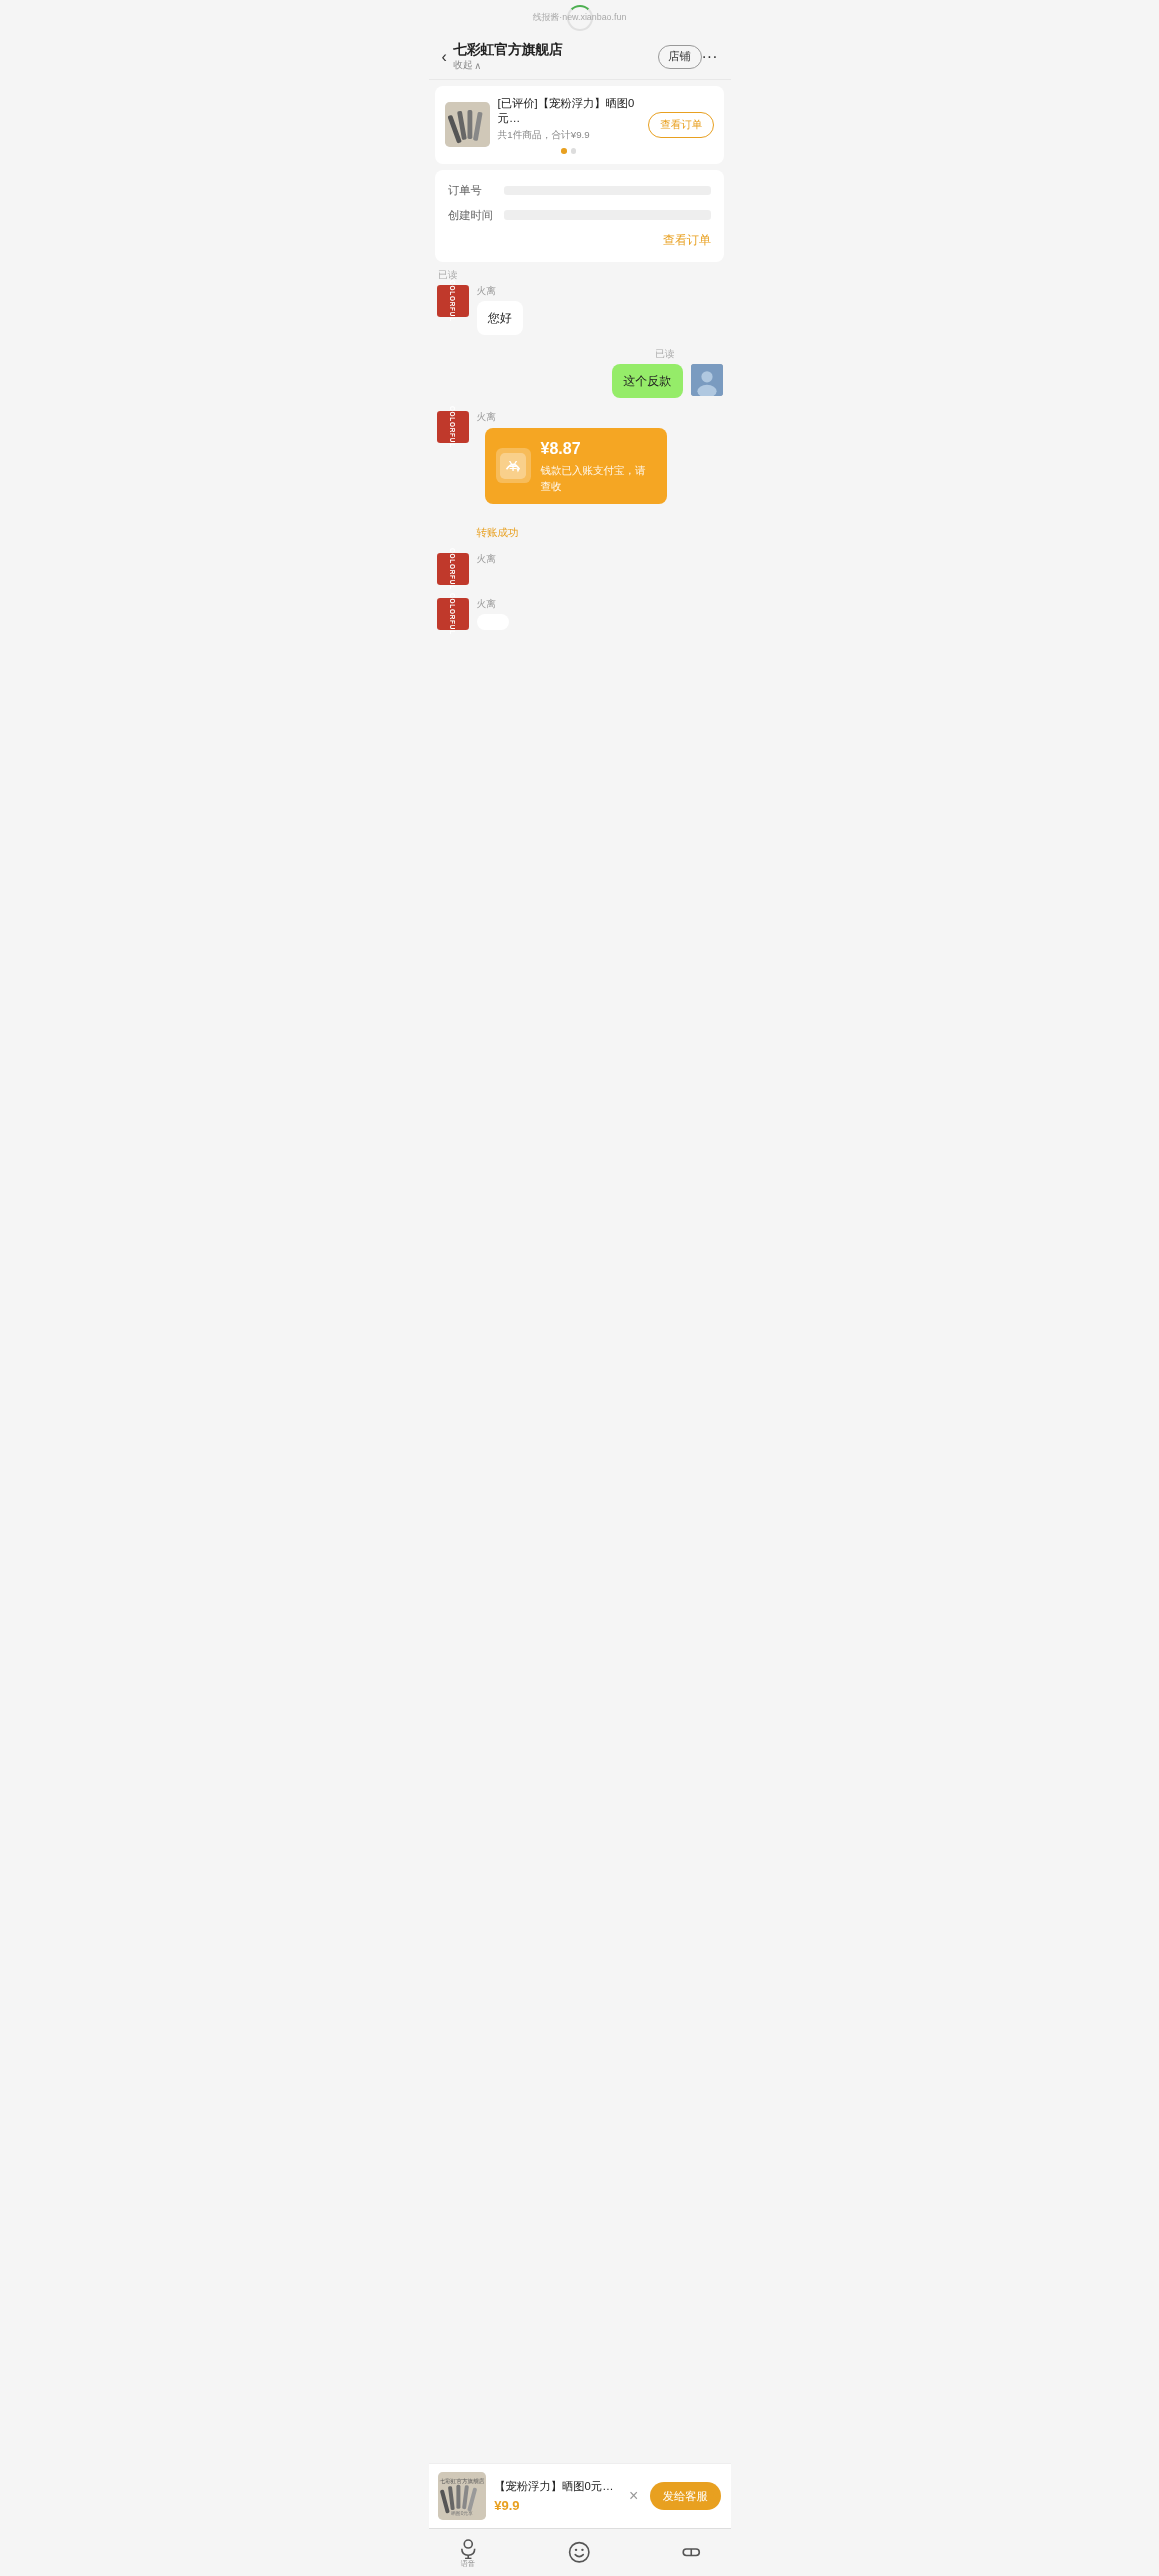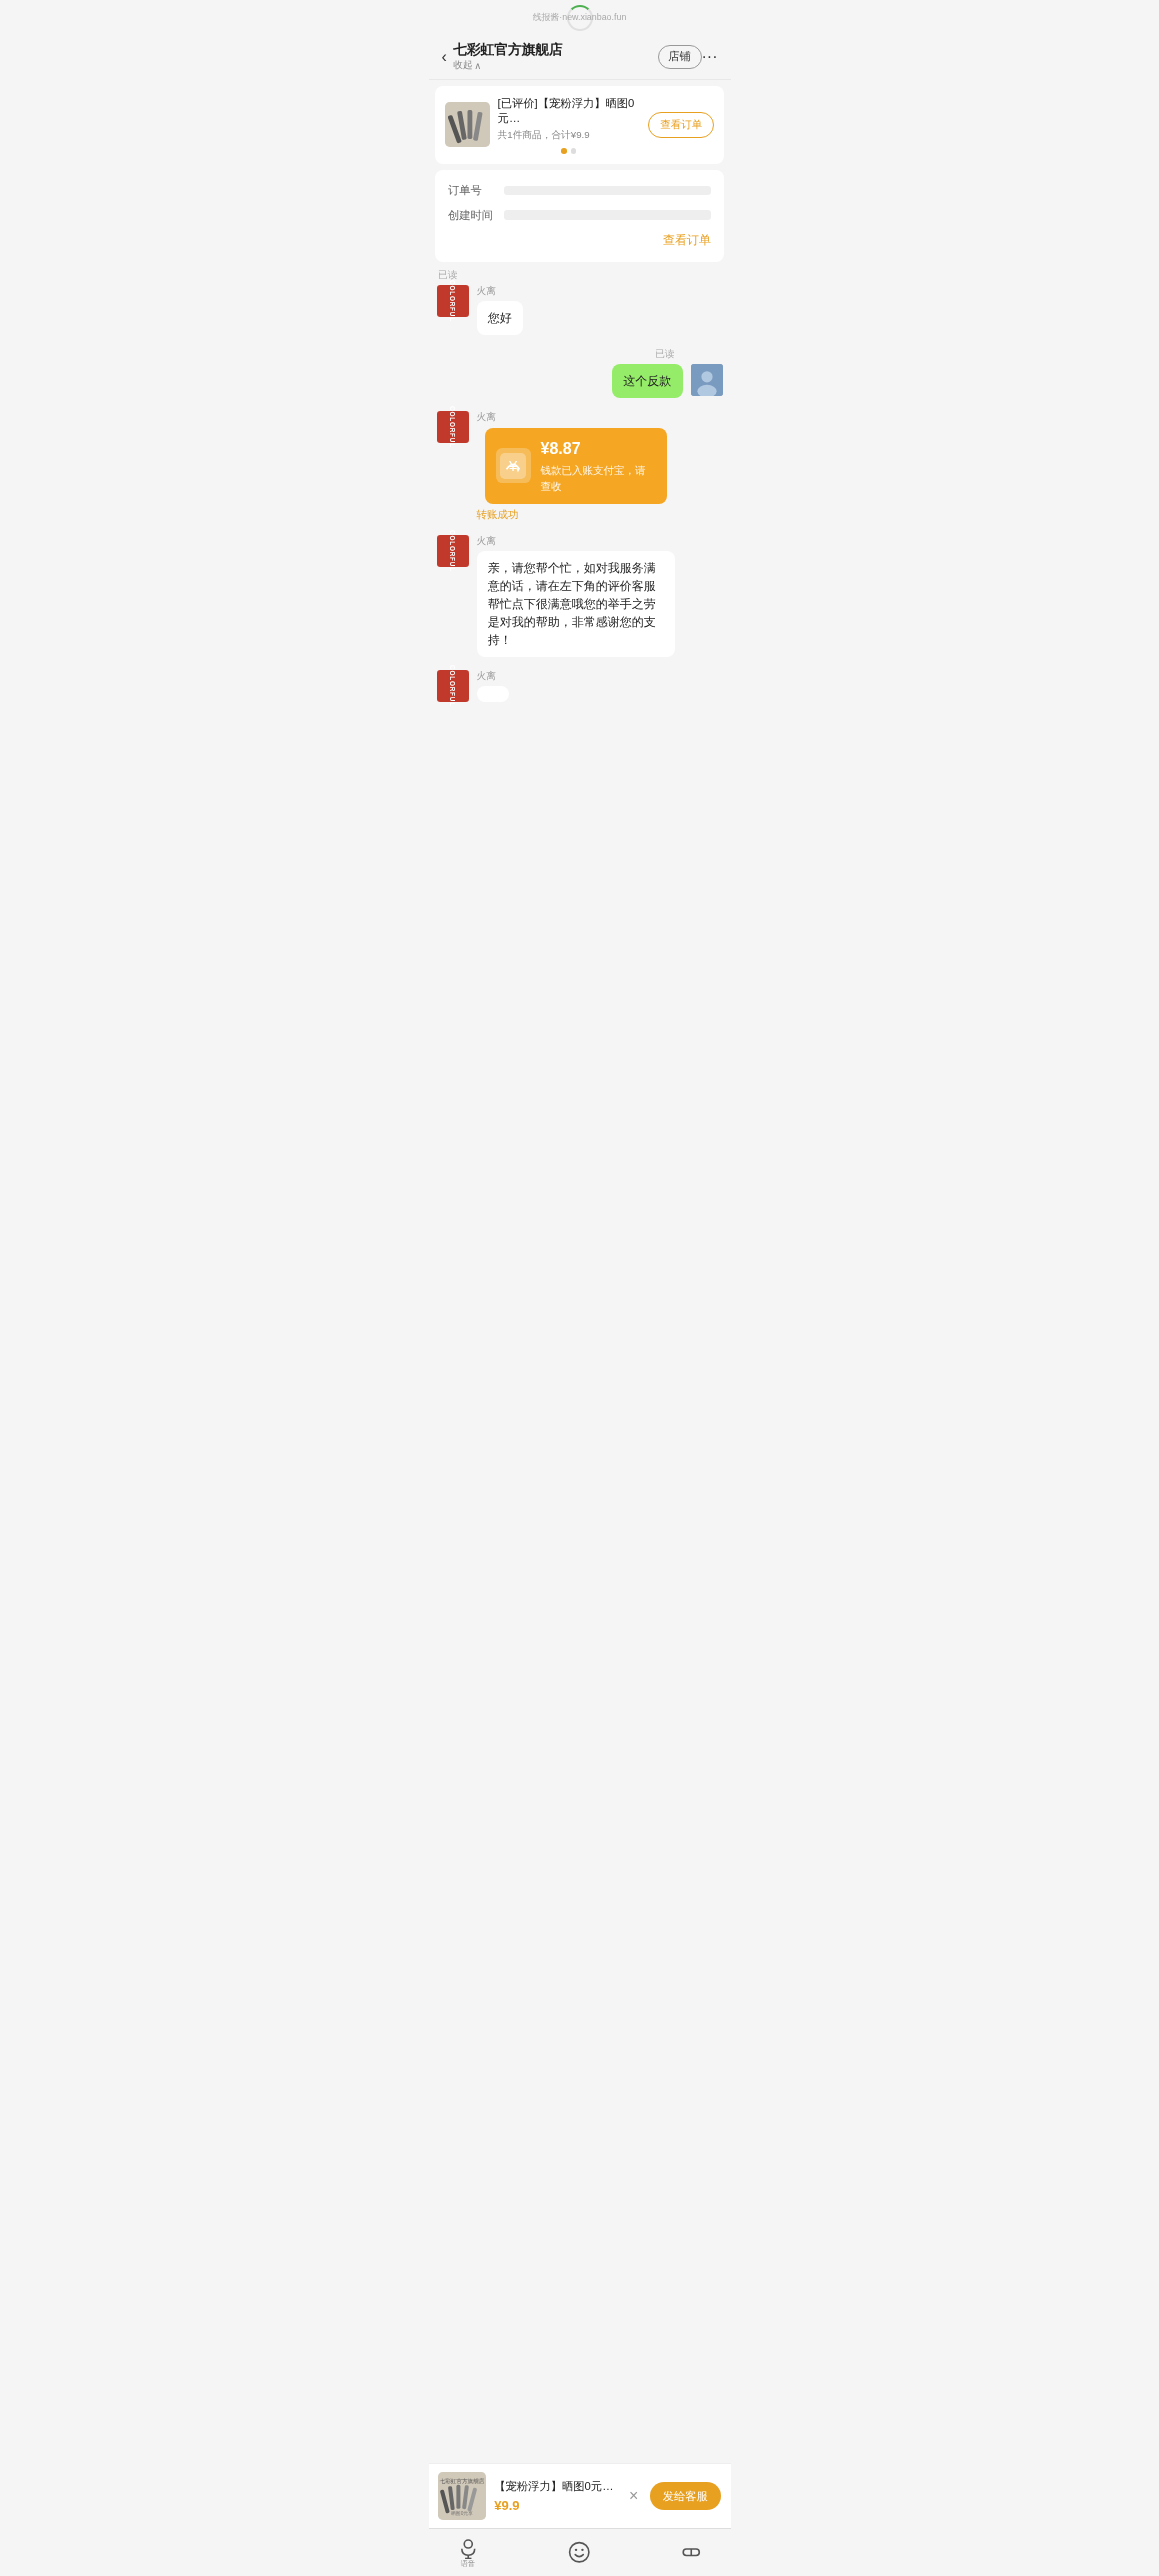--- a/index.html
+++ b/index.html
@@ -290,21 +290,21 @@
       font-size: 10.5px;
       color: rgba(255,255,255,0.9);
       margin-top: 1.6px;
     }
     .transfer-card-wrapper {
       margin: 0 8px;
     }
     .transfer-success-label {
       font-size: 10.5px;
       color: #e8a020;
-      margin-top: 4px;
+      margin-top: 22px;
       padding-left: 0;
     }
 
     
     .quote-bar {
       background: #fff;
       position: fixed;
       bottom: 48px;
       left: 50%;
       transform: translateX(-50%);
@@ -514,21 +514,20 @@
       </div>
     </div>
   </div>
 
   <div class="msg-row">
     <div class="avatar">
       <span class="colorful-label">COLORFUL</span>
     </div>
     <div class="msg-content-block">
       <div class="msg-sender">火离</div>
-      <div class="bubble">亲，请您帮个忙，如对我服务满意的话，请在左下角的评价客服帮忙点下很满意哦您的举手之劳是对我的帮助，非常感谢您的支持！</div>
     </div>
   </div>
 
   <div class="msg-row">
     <div class="avatar">
       <span class="colorful-label">COLORFUL</span>
     </div>
     <div class="msg-content-block">
       <div class="msg-sender">火离</div>
       <div class="bubble" style="width:32px; height:16px; overflow:hidden;">

